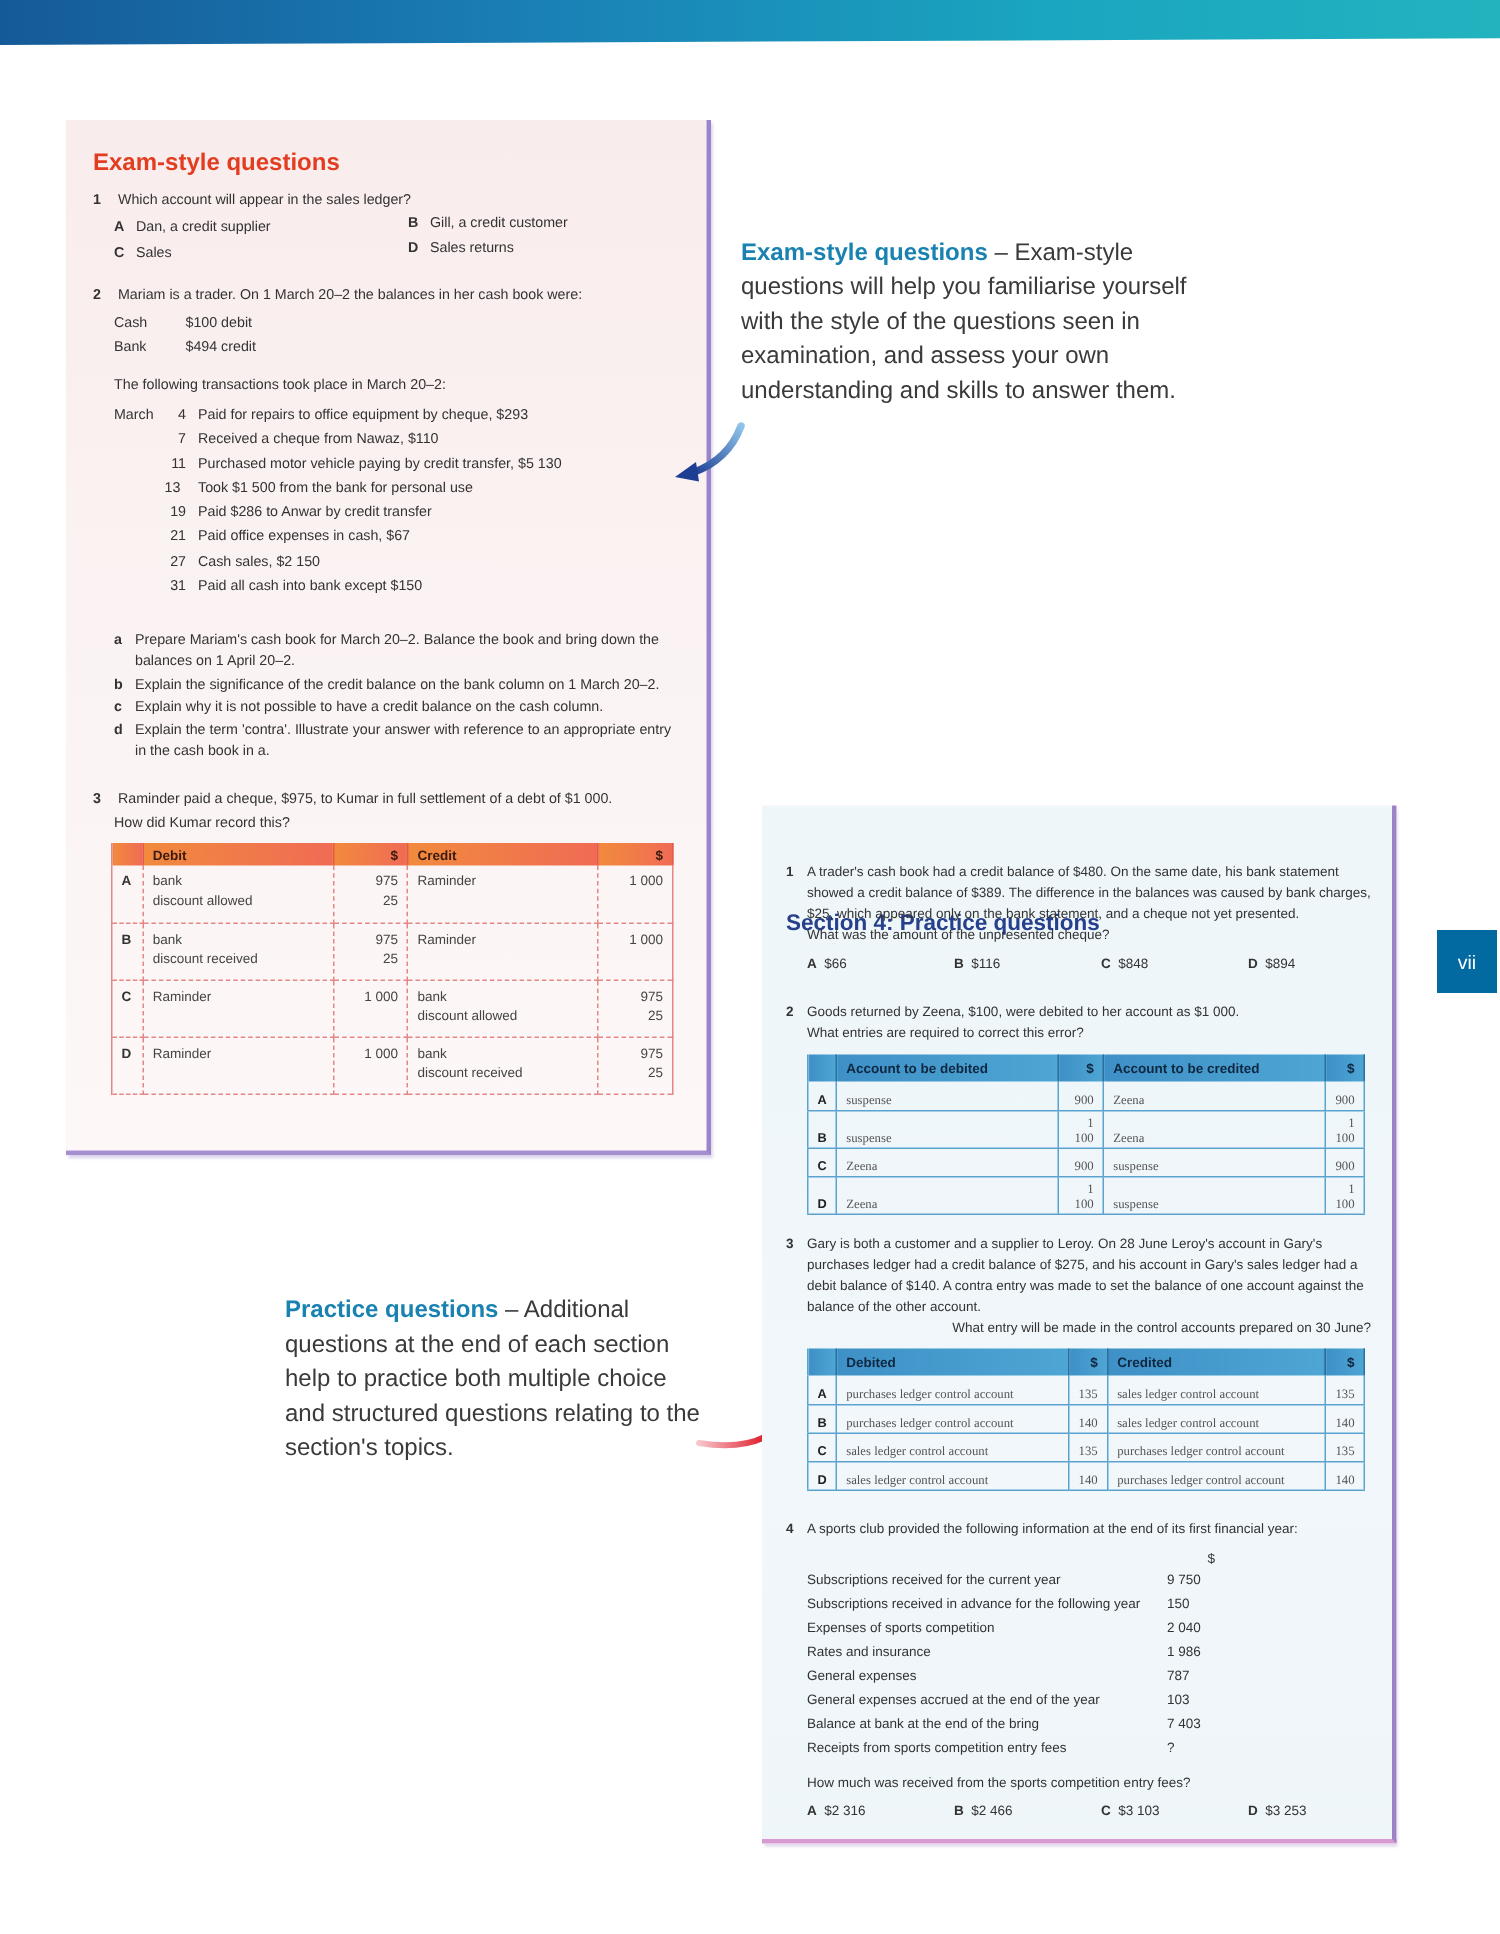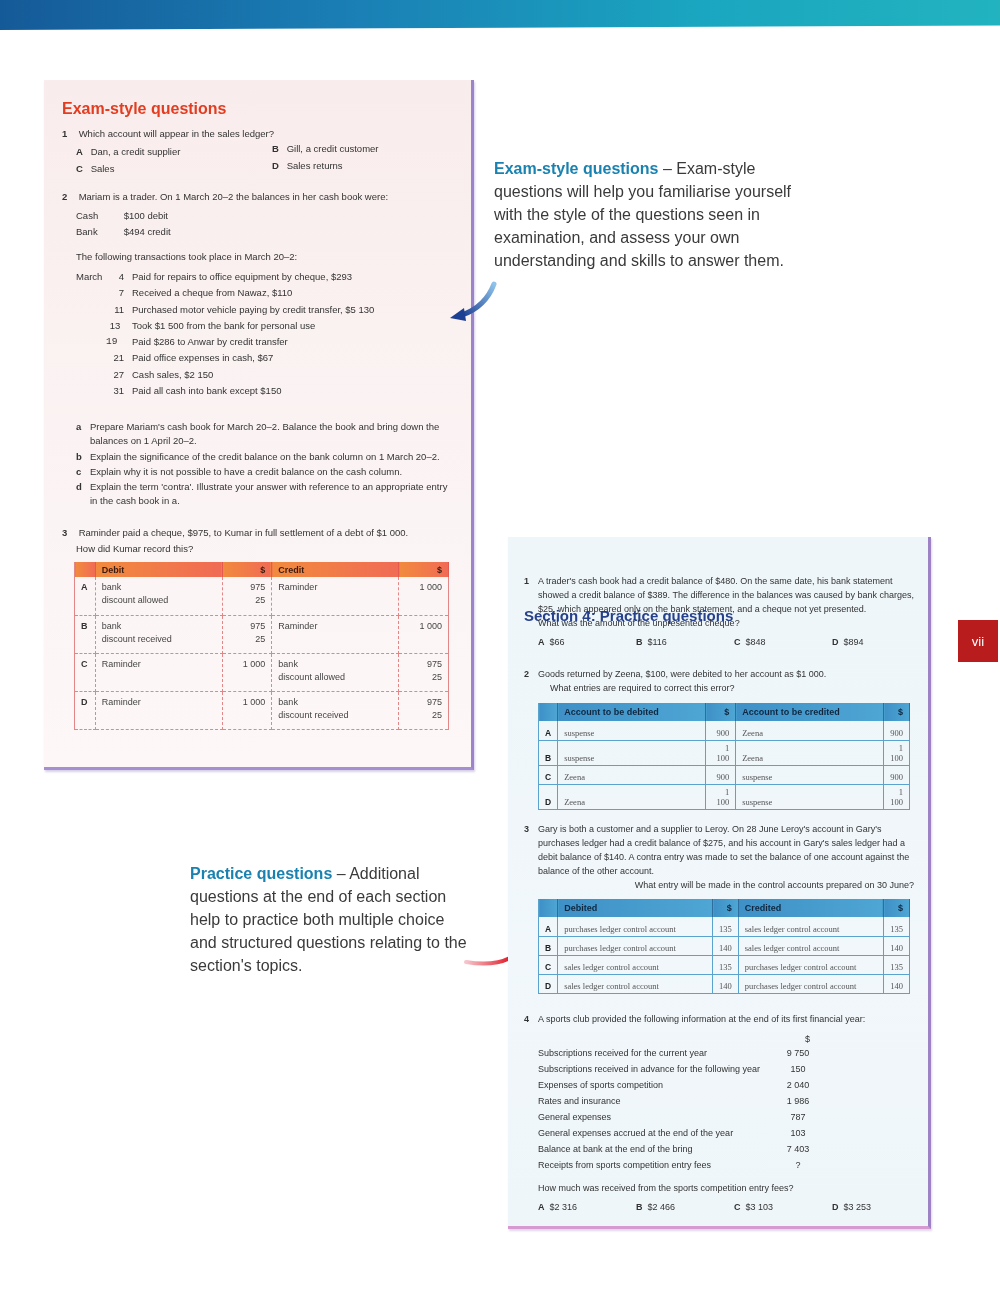--- a/index.html
+++ b/index.html
@@ -85,25 +85,25 @@
     border-bottom: 1px solid #5aa3cf; border-right: 1px solid #5aa3cf;
     height: 19px; padding: 2px 6px; vertical-align: bottom;
   }
   .pr-table td.letter { font-weight: bold; font-family: "Liberation Sans", sans-serif; color: #222; width: 18px; }
   .pr-table td.num { text-align: right; }
   .pr-table td:last-child { border-right: none; }
   .pr-table { border-left: 1px solid #5aa3cf; border-right: 1px solid #5aa3cf; }
 
   .club-list { position: absolute; left: 30px; top: 492px; width: 280px; font-size: 9px; color: #333; }
   .club-row { display: flex; justify-content: space-between; height: 16px; }
-  .club-row .v { width: 40px; text-align: center; }
+  .club-row .v { width: 40px; text-align: left; }
 
   .page-num {
     position: absolute; left: 958px; top: 620px; width: 40px; height: 42px;
-    background: #b91c1c; color: #ffffff; font-size: 13px;
+    background: #0369a1; color: #ffffff; font-size: 13px;
     display: flex; align-items: center; justify-content: center;
   }
 
   .arrow { position: absolute; }
 </style>
 </head>
 <body>
 
 <div class="top-band"></div>
 
@@ -161,21 +161,21 @@
         <span style="width: 18px; text-align: right; margin-right: 8px;">11</span>
         <span>Purchased motor vehicle paying by credit transfer, $5 130</span>
       </div>
       <div style="height: 16.3px; display: flex;">
         <span style="width: 30px;"></span>
         <span style="width: 18px; text-align: center; margin-right: 8px;">13</span>
         <span>Took $1 500 from the bank for personal use</span>
       </div>
       <div style="height: 16.3px; display: flex;">
         <span style="width: 30px;"></span>
-        <span style="width: 18px; margin-right: 8px; font-family: Liberation Mono, monospace;">19</span>
+        <span style="width: 18px; text-align: right; margin-right: 8px;">19</span>
         <span>Paid $286 to Anwar by credit transfer</span>
       </div>
       <div style="height: 16.3px; display: flex;">
         <span style="width: 30px;"></span>
         <span style="width: 18px; text-align: right; margin-right: 8px;">21</span>
         <span>Paid office expenses in cash, $67</span>
       </div>
       <div style="height: 16.3px; display: flex;">
         <span style="width: 30px;"></span>
         <span style="width: 18px; text-align: right; margin-right: 8px;">27</span>
@@ -337,21 +337,21 @@
   <div class="ans-row" style="left:30px; top:100px; width:380px;">
     <span style="left:0;"><b>A</b>&nbsp;&nbsp;<span style="position:static">$66</span></span>
     <span style="left:98px;"><b>B</b>&nbsp;&nbsp;<span style="position:static">$116</span></span>
     <span style="left:196px;"><b>C</b>&nbsp;&nbsp;<span style="position:static">$848</span></span>
     <span style="left:294px;"><b>D</b>&nbsp;&nbsp;<span style="position:static">$894</span></span>
   </div>
 
   <div class="pq" style="left:16px; top:131px; width:390px;">
     <span style="position:absolute;left:0;font-weight:bold;">2</span>
     <div style="margin-left:14px;">Goods returned by Zeena, $100, were debited to her account as $1 000.</div>
-    <div style="margin-left:26px;">What entries are required to correct this error?</div>
+    <div style="margin-left:14px;">What entries are required to correct this error?</div>
   </div>
   <table class="pr-table" style="left:30px; top:166px; width:372px;">
     <thead>
       <tr>
         <th style="width:18px;"></th>
         <th style="width:150px;">Account to be debited</th>
         <th class="num" style="width:30px;">$</th>
         <th style="width:150px;">Account to be credited</th>
         <th class="num" style="width:24px;">$</th>
       </tr>

